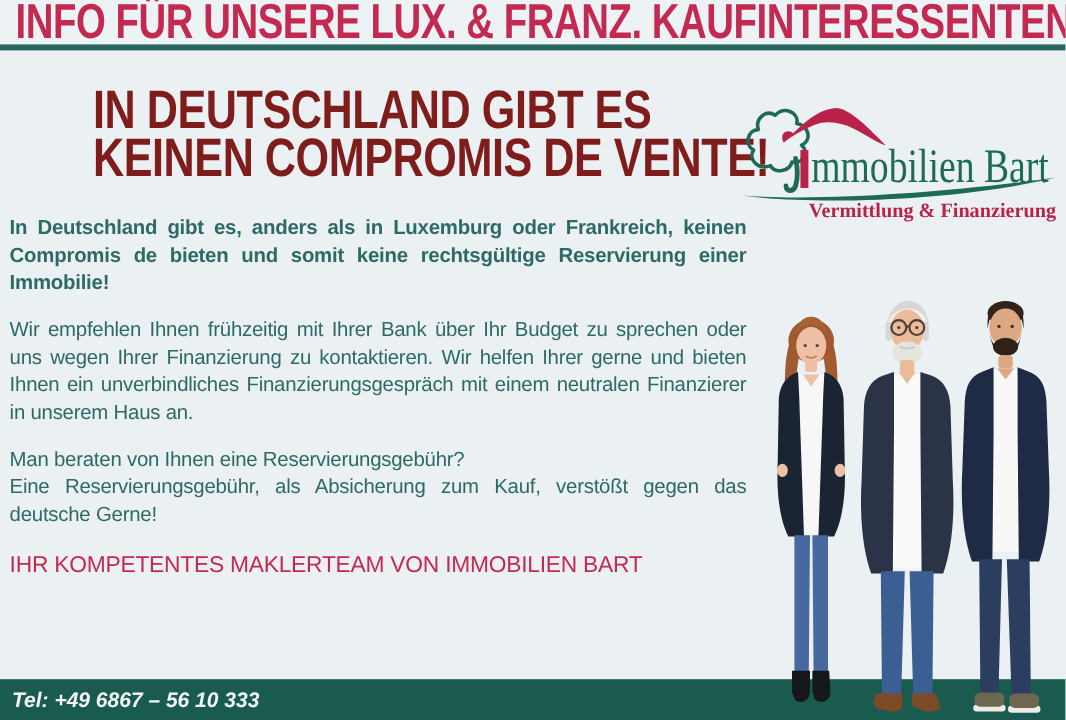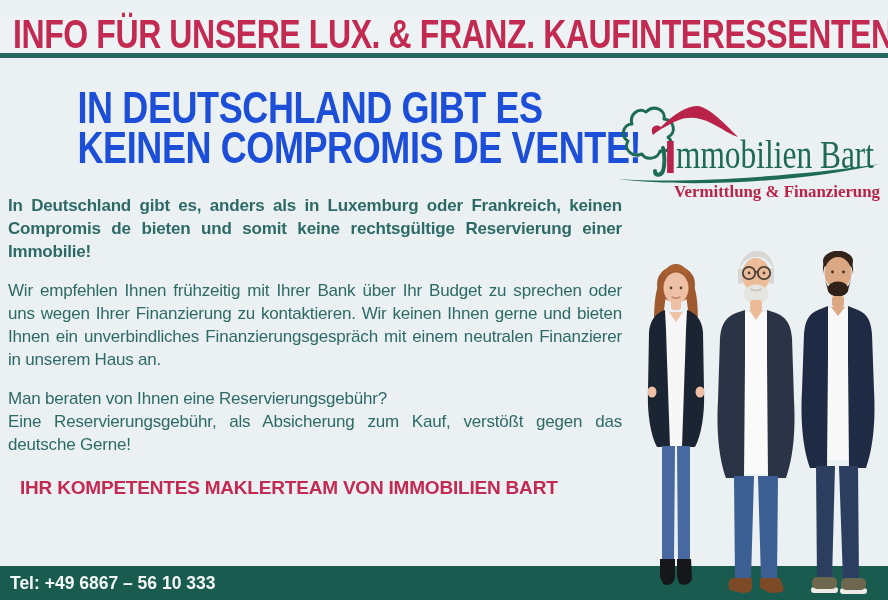--- a/index.html
+++ b/index.html
@@ -6,59 +6,59 @@
   html,body { width:888px; height:600px; }
   body{
     font-family:"Liberation Sans", sans-serif;
     background:#ebf1f3;
     position:relative;
     overflow:hidden;
   }
   .page{ position:relative; width:888px; height:600px; background:#ebf1f3; overflow:hidden; }
 
   
-  .top-banner{ height:37px; display:flex; align-items:center; padding-left:13px; background:#edf3f5;margin-top:16px; }
+  .top-banner{ height:37px; display:flex; align-items:center; padding-left:13px; background:#edf3f5; }
   .banner-title{
     display:inline-block;
     font-size:41px; font-weight:800; color:#c32a52;
     letter-spacing:-0.5px; white-space:nowrap;
     transform:scaleX(0.78); transform-origin:left center;
   }
   .divider{ height:5px; background:#27675f; width:100%; }
 
   .main{ position:relative; height:524px; }
 
   
   .headline{
     position:absolute; left:20px; top:30px; width:575px;
-    text-align:center; color:#1d4ed8; font-weight:800;
+    text-align:center; color:#7f1d1d; font-weight:800;
     font-size:45px; line-height:40px; letter-spacing:-0.5px;
   }
   .headline .hl-line{ transform:scaleX(0.8); transform-origin:center; white-space:nowrap; }
 
   
   .logo{ position:absolute; top:33px; right:4px; width:268px; height:112px; }
 
   
   .paragraphs{
     position:absolute; left:8px; top:136px; width:614px;
     color:#2d6a66; font-size:17px; line-height:23px;
     text-align:justify; letter-spacing:-0.2px;
   }
   .paragraphs p{ margin-bottom:16px; }
   .paragraphs p.lead{ font-weight:bold; }
   .sub-heading{
-    margin-top:20px; color:#c32a52; font-weight:700;
-    font-size:19px; letter-spacing:-0.2px; text-align:left;margin-left:12px;
+    margin-top:20px; color:#c32a52; font-weight:400;
+    font-size:19px; letter-spacing:-0.2px; text-align:left;
   }
 
   
   .bottom-bar{
     position:absolute; left:0; bottom:0; width:888px; height:34px;
-    background:#1a5b4f; z-index:1;
+    background:#1a5b4f; z-index:1;font-style:italic;
   }
   .bottom-bar .phone{
     position:absolute; left:10px; top:0; line-height:34px;
     color:#f3f7f6; font-weight:bold; font-size:17.5px;
   }
   .bottom-bar .address{
     position:absolute; left:285px; top:0; line-height:34px;
     color:#f3f7f6; font-weight:bold; font-size:17.5px;
   }
 
@@ -94,21 +94,21 @@
       <text x="48" y="82" font-family="Liberation Sans, sans-serif" font-weight="bold" font-size="46" fill="#b92349">I</text>
       <text x="60" y="77" font-family="Liberation Serif, serif" font-size="40" fill="#1e6b55" textLength="198" lengthAdjust="spacingAndGlyphs">mmobilien Bart</text>
 
       <path d="M2,88 C70,93 180,85 264,73 C190,91 70,97 2,88 Z" fill="#1e6b55"></path>
 
       <text x="58" y="106" font-family="Liberation Serif, serif" font-weight="bold" font-size="17" fill="#b92349" textLength="206" lengthAdjust="spacingAndGlyphs">Vermittlung &amp; Finanzierung</text>
     </svg>
 
     <div class="paragraphs">
       <p class="lead">In Deutschland gibt es, anders als in Luxemburg oder Frankreich, keinen Compromis de bieten und somit keine rechtsgültige Reservierung einer Immobilie!</p>
-      <p>Wir empfehlen Ihnen frühzeitig mit Ihrer Bank über Ihr Budget zu sprechen oder uns wegen Ihrer Finanzierung zu kontaktieren. Wir keinen Ihnen gerne und bieten Ihnen ein unverbindliches Finanzierungsgespräch mit einem neutralen Finanzierer in unserem Haus an.</p>
+      <p>Wir empfehlen Ihnen frühzeitig mit Ihrer Bank über Ihr Budget zu sprechen oder uns wegen Ihrer Finanzierung zu kontaktieren. Wir helfen Ihrer gerne und bieten Ihnen ein unverbindliches Finanzierungsgespräch mit einem neutralen Finanzierer in unserem Haus an.</p>
       <p><span>Man beraten von Ihnen eine Reservierungsgebühr?</span><br><span>Eine Reservierungsgebühr, als Absicherung zum Kauf, verstößt gegen das deutsche Gerne!</span></p>
       <div class="sub-heading">IHR KOMPETENTES MAKLERTEAM VON IMMOBILIEN BART</div>
     </div>
 
   </main>
 
   <footer class="bottom-bar">
     <span class="phone">Tel: +49 6867 – 56 10 333</span>
   </footer>
 

